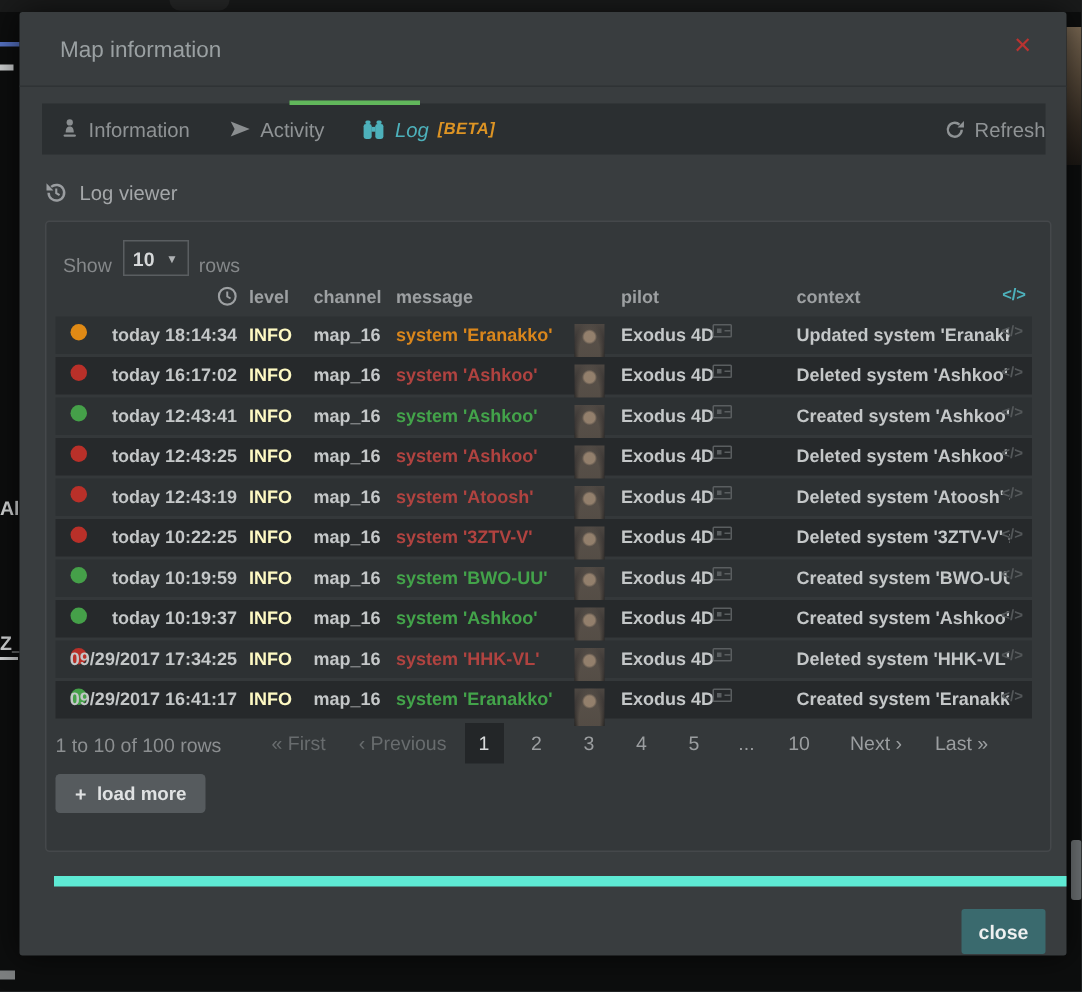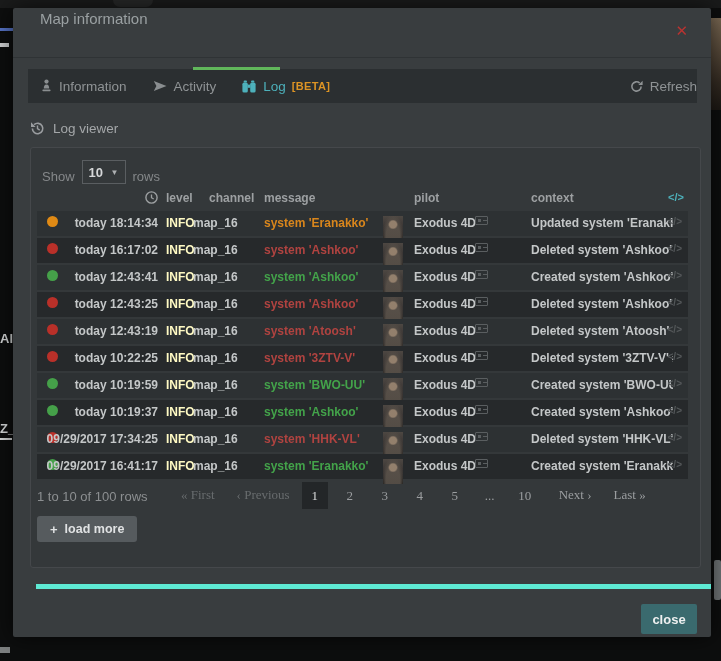--- a/index.html
+++ b/index.html
@@ -20,29 +20,29 @@
   .frag-ali{top:331px;}
   .frag-z{top:421px;}
   .frag-z-line{position:absolute;left:0;top:438px;width:12px;height:2px;background:#d7d9da;}
   .frag-bl{position:absolute;left:0;top:647px;width:10px;height:6px;background:#7d8081;}
   .frag-rg{position:absolute;left:714px;top:560px;width:7px;height:40px;background:#6f7476;border-radius:2px;}
 
   
   .modal{position:absolute;left:13px;top:8px;width:698px;height:629px;background:#393d3f;
     box-shadow:0 0 22px rgba(0,0,0,.65);border-radius:2px;}
   .modal-header{position:absolute;left:0;top:0;right:0;height:49px;border-bottom:1px solid #2f3335;}
-  .modal-title{position:absolute;left:27px;top:2px;font-size:15px;color:#9aa0a2;}
+  .modal-title{position:absolute;left:27px;top:17px;font-size:15px;color:#9aa0a2;}
   .close-x{position:absolute;right:23px;top:15px;font-size:15px;font-weight:bold;color:#b93331;cursor:pointer;line-height:1;}
 
   
   .tab-strip{position:absolute;left:15px;top:61px;width:669px;height:34px;background:#2b2f31;display:flex;align-items:center;}
   .tab-indicator{position:absolute;left:165px;top:-2px;width:87px;height:3px;background:#61b75b;}
   .tab{display:flex;align-items:center;padding:0 13px;color:#8f9395;font-size:13.5px;cursor:pointer;white-space:nowrap;}
   .tab .ticon{margin-right:7px;display:inline-flex;}
-  .tab-log{color:#4db1bb;}
+  .tab-log{color:#4db1bb;font-style:italic;}
   .beta{color:#dd9424;font-size:11px;font-weight:bold;margin-left:6px;letter-spacing:.3px;text-align:right;}
   .refresh{margin-left:auto;display:flex;align-items:center;color:#8f9395;font-size:13.5px;cursor:pointer;}
   .refresh .ticon{margin-right:7px;display:inline-flex;}
 
   
   .lv-label{position:absolute;left:17px;top:113px;display:flex;align-items:center;color:#a4a7a9;font-size:13.5px;}
   .lv-label .ticon{margin-right:8px;display:inline-flex;}
 
   
   .card{position:absolute;left:17px;top:139px;width:671px;height:421px;background:#34383a;
@@ -72,54 +72,54 @@
   .log-row{position:relative;height:25px;margin-bottom:2px;font-size:12px;font-weight:bold;color:#c4c7c8;cursor:pointer;}
   .r-odd{background:#2d3133;}
   .r-even{background:#26292b;}
   .log-row span{position:absolute;top:5px;white-space:nowrap;}
   .c-dot{left:10px;top:7px;width:11px;height:11px;border-radius:50%;}
   .dot-orange{background:#e08a15;}
   .dot-red{background:#b93029;}
   .dot-green{background:#45a049;}
   .c-time{left:0;width:121px;text-align:right;}
   .c-level{left:129px;color:#fef9c3;}
-  .c-channel{left:156px;}
+  .c-channel{left:172px;}
   .c-message{left:227px;}
   .msg-orange{color:#d9861c;}
   .msg-red{color:#b04340;}
   .msg-green{color:#43a34a;}
   .c-avatar{left:346px;top:0;width:20px;height:25px;
     background:
       radial-gradient(circle at 50% 34%, rgba(150,130,110,.95) 0 3.5px, rgba(150,130,110,0) 5px),
       radial-gradient(ellipse at 50% 86%, rgba(90,82,74,.9) 0 7px, rgba(90,82,74,0) 11px),
       linear-gradient(180deg,#4d4742 0%,#353130 55%,#191817 100%);}
   .c-pilot{left:377px;}
   .c-idcard{left:438px;top:8px;width:13px;height:9px;border:1px solid #5a5e60;border-radius:1px;box-sizing:border-box;
     background:linear-gradient(#5a5e60,#5a5e60) 2px 2px/3px 3px no-repeat,
                linear-gradient(#5a5e60,#5a5e60) 7px 3px/4px 1px no-repeat;}
   .c-context{left:494px;width:142px;overflow:hidden;}
   .c-code{right:6px;color:#54585a;font-size:10px;}
 
   
   .pag-summary{position:absolute;left:6px;top:341px;color:#8c8f91;font-size:13px;}
   .pag{position:absolute;left:150px;top:332px;height:30px;display:flex;align-items:center;font-size:13px;color:#9b9ea0;}
-  .pag .pitem{cursor:pointer;font-family:Liberation Serif, serif;}
+  .pag .pitem{cursor:pointer;}
   .pag .disabled{color:#686c6e;}
   .pag .pg-first{margin-right:22px;}
   .pag .pg-prev{margin-right:12px;}
   .pag .pnum{width:26px;height:27px;line-height:27px;text-align:center;margin-right:9px;}
   .pag .active{background:#232628;color:#d9dbdc;}
   .pag .pg-next{margin-left:12px;margin-right:22px;}
 
   .load-more{position:absolute;left:6px;top:368px;height:26px;padding:0 13px;display:inline-flex;align-items:center;
     background:#565b5e;border-radius:3px;color:#e0e2e3;font-size:12.5px;font-weight:bold;cursor:pointer;border:none;}
   .load-more .plus{margin-right:7px;font-size:13px;}
 
   
-  .modal-footer{position:absolute;left:0;right:0;top:576px;height:53px;border-top:5px solid #5eead4;margin-left:23px;}
+  .modal-footer{position:absolute;left:0;right:0;top:576px;height:53px;border-top:7px solid #5eead4;margin-left:23px;}
   .close-btn{position:absolute;right:14px;top:15px;width:56px;height:30px;background:#3a6a6e;border:none;border-radius:2px;
     color:#eef0f0;font-size:13px;font-weight:bold;cursor:pointer;font-family:inherit;}
 
   svg{display:block;}
 </style>
 </head>
 <body>
 
 <div class="top-strip">
     <div class="top-blob"></div>

